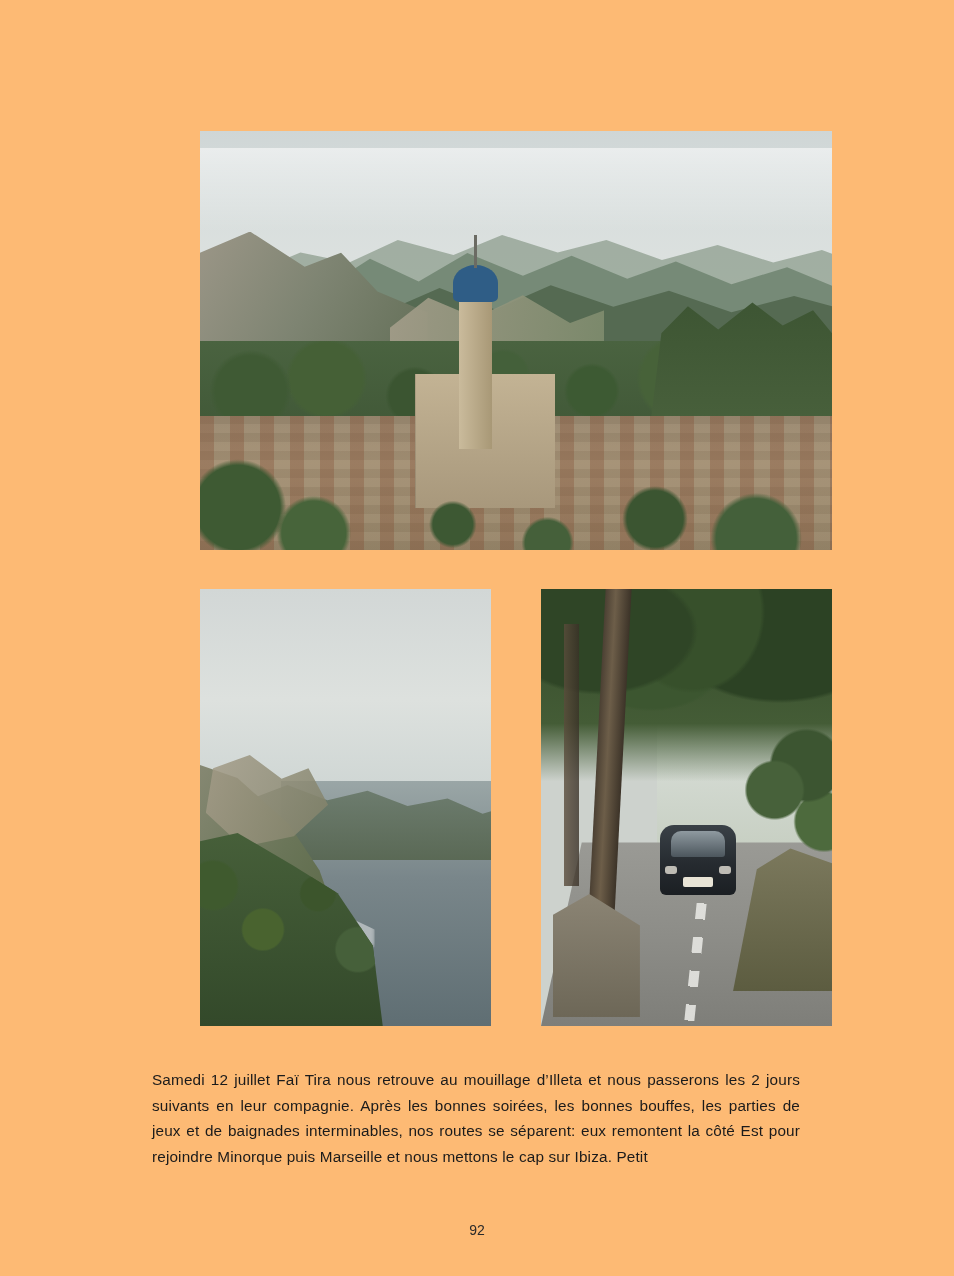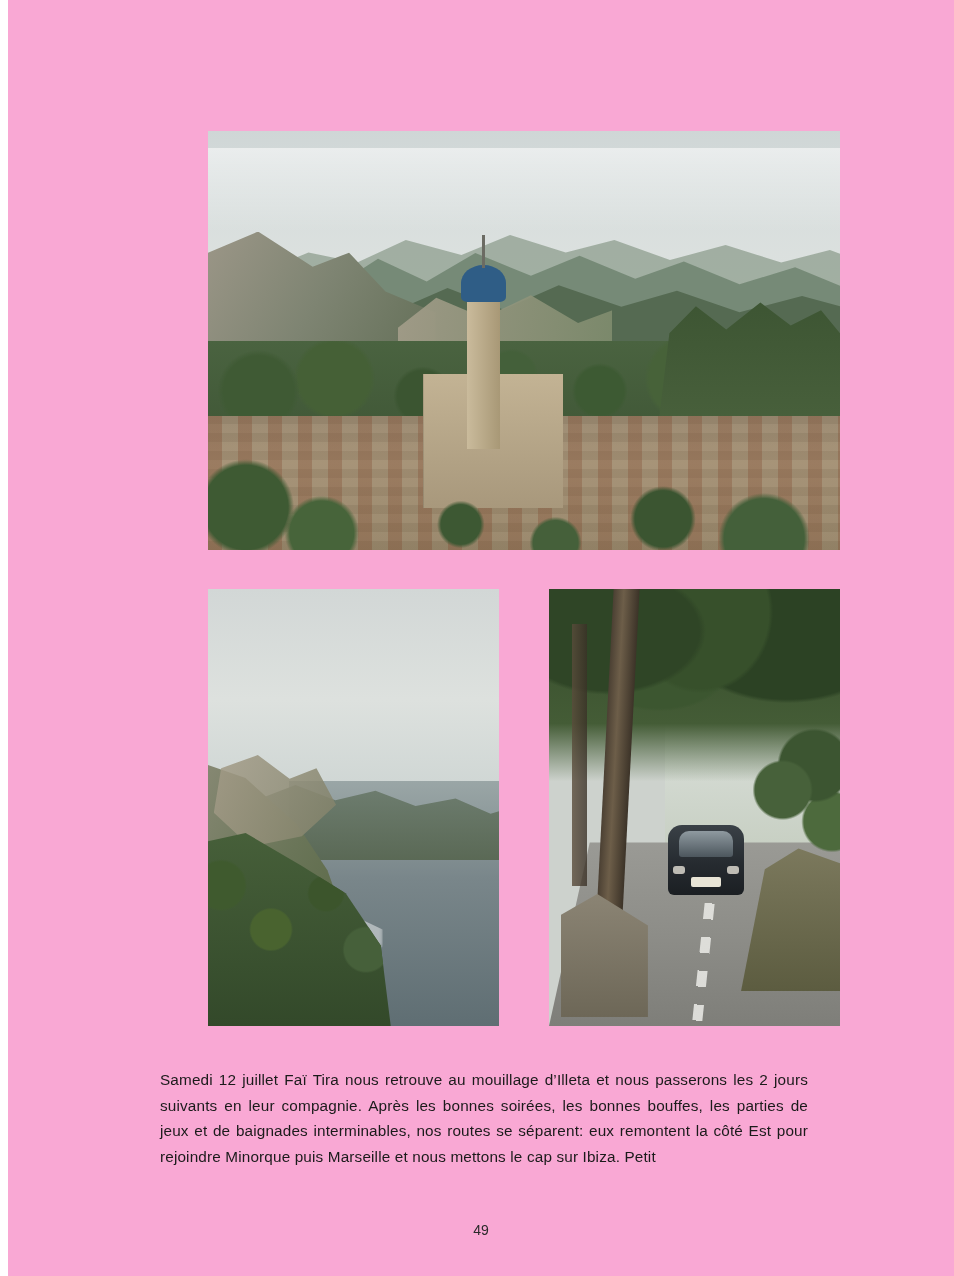--- a/index.html
+++ b/index.html
@@ -11,22 +11,21 @@
     width: 954px;
     height: 1276px;
     position: relative;
     font-family: "Liberation Sans", sans-serif;
     color: #1a1a1a;
     overflow: hidden;
   }
   .page {
     position: absolute;
     inset: 0;
-    background: #f9a8d4;
-    margin-left: 8px;
+    background: #fdba74;
   }
 
   
   .fig-village {
     position: absolute;
     left: 160px;
     top: 115px;
     width: 632px;
     height: 419px;
     overflow: hidden;
@@ -362,15 +361,15 @@
       <div class="lamp-r"></div>
       <div class="plate"></div>
     </div>
     <div class="trunk2"></div>
     <div class="trunk"></div>
     <div class="wall"></div>
   </figure>
 
   <p class="body-text">Samedi 12 juillet Faï Tira nous retrouve au mouillage d’Illeta et nous passerons les 2 jours suivants en leur compagnie. Après les bonnes soirées, les bonnes bouffes, les parties de jeux et de baignades interminables, nos routes se séparent: eux remontent la côté Est pour rejoindre Minorque puis Marseille et nous mettons le cap sur Ibiza. Petit</p>
 
-  <div class="page-number">49</div>
+  <div class="page-number">92</div>
 
 </div>
 
 </body></html>

